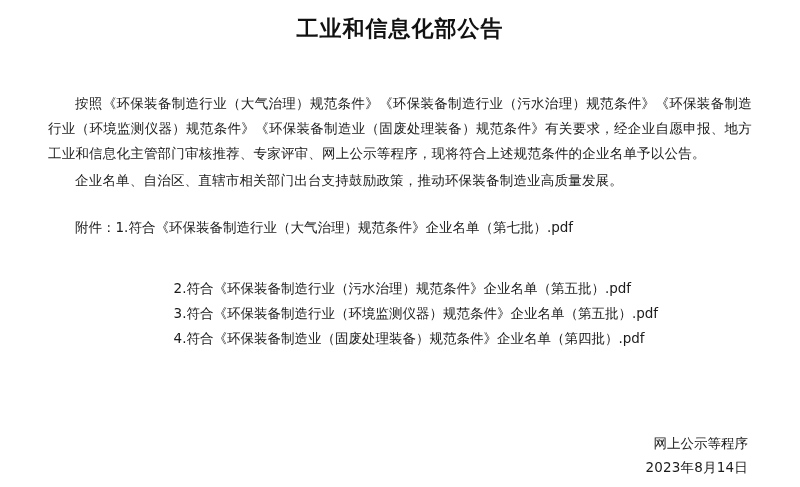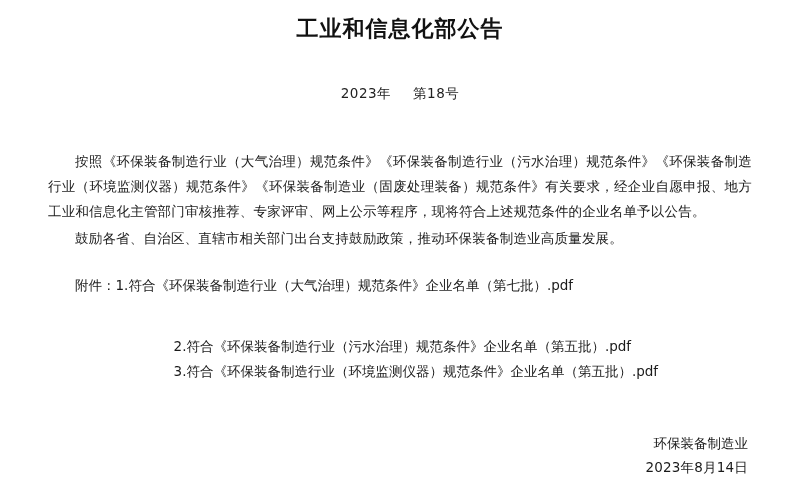--- a/index.html
+++ b/index.html
@@ -93,35 +93,33 @@
     text-align: center;
   }
 </style>
 </head>
 <body>
 
 <div class="page">
 
   <div class="doc-title">工业和信息化部公告</div>
 
-  <div class="doc-number">
-    <span>2023年</span><span class="num-gap"></span><span>第18号</span>
-  </div>
 
   <div class="body-block">
     <div class="para indent">按照《环保装备制造行业（大气治理）规范条件》《环保装备制造行业（污水治理）规范条件》《环保装备制造行业（环境监测仪器）规范条件》《环保装备制造业（固废处理装备）规范条件》有关要求，经企业自愿申报、地方工业和信息化主管部门审核推荐、专家评审、网上公示等程序，现将符合上述规范条件的企业名单予以公告。</div>
-    <div class="para indent">鼓励各省、自治区、直辖市相关部门出台支持鼓励政策，推动环保装备制造业高质量发展。</div>
+    <div class="para indent">企业名单、自治区、直辖市相关部门出台支持鼓励政策，推动环保装备制造业高质量发展。</div>
   </div>
 
   <div class="attach-block">
     <div class="attach-first attach-line"><span>附件：</span><span>1.符合《环保装备制造行业（大气治理）规范条件》企业名单（第七批）.pdf</span></div>
     <div class="attach-rest">
       <div class="attach-line">2.符合《环保装备制造行业（污水治理）规范条件》企业名单（第五批）.pdf</div>
       <div class="attach-line">3.符合《环保装备制造行业（环境监测仪器）规范条件》企业名单（第五批）.pdf</div>
+      <div class="attach-line">4.符合《环保装备制造业（固废处理装备）规范条件》企业名单（第四批）.pdf</div>
     </div>
   </div>
 
   <div class="signature">
-    <div>环保装备制造业</div>
+    <div>网上公示等程序</div>
     <div class="sig-date">2023年8月14日</div>
   </div>
 
 </div>
 
 </body></html>

